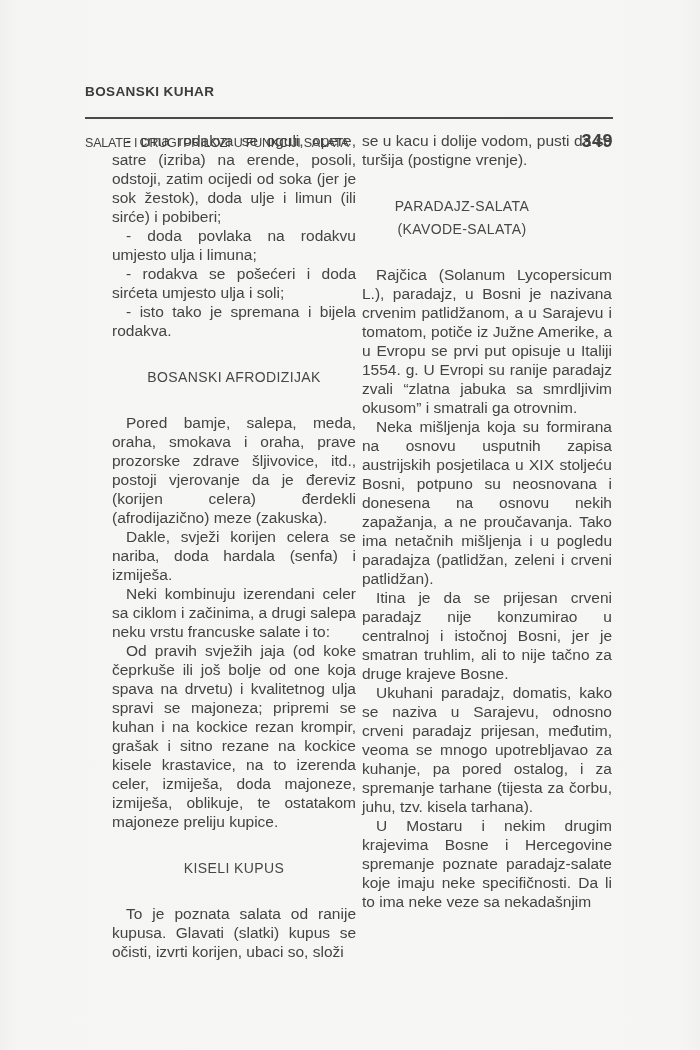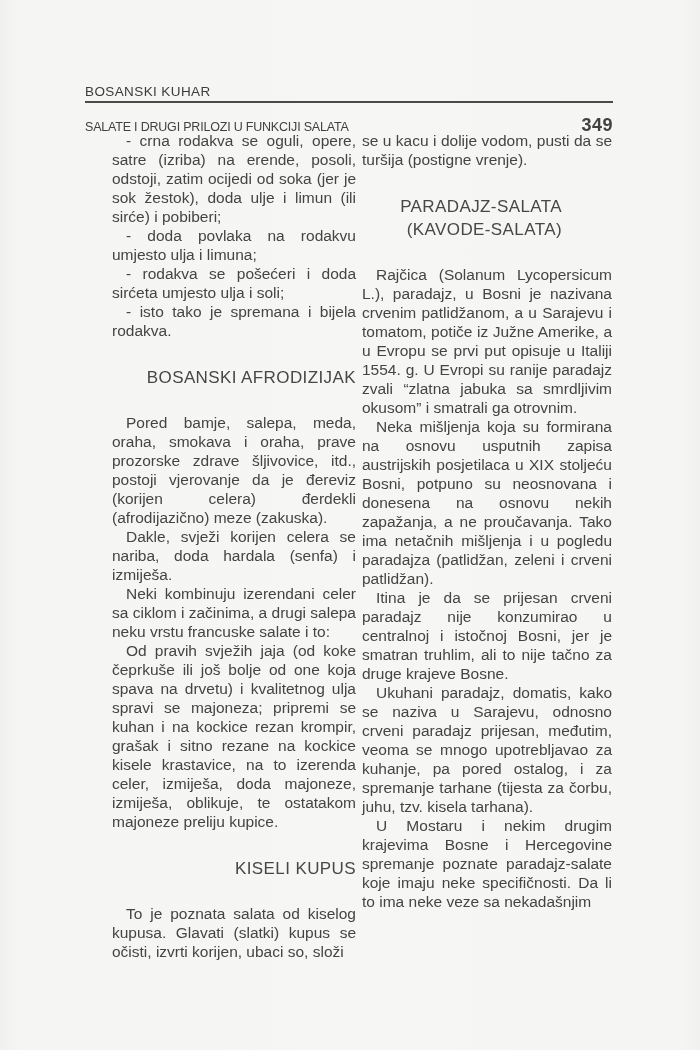--- a/index.html
+++ b/index.html
@@ -22,24 +22,24 @@
   }
   
   .running-head {
     position: absolute;
     left: 85px;
     top: 84px;
     width: 528px;
   }
   .book-title {
     font-size: 13.5px;
-    font-weight: normal;
+    font-weight: bold;
     letter-spacing: 0.4px;
     color: #3c3c3c;
-    padding-bottom: 2px;
+    padding-bottom: 18px;
   }
   .head-rule {
     height: 0;
     border-top: 2px solid #4a4a4a;
   }
   .head-row {
     display: flex;
     justify-content: space-between;
     align-items: baseline;
     margin-top: 12px;
@@ -62,26 +62,26 @@
     color: #444444;
   }
   .col-left  { left: 112px; width: 244px; }
   .col-right { left: 362px; width: 250px; }
   .para {
     margin: 0;
     text-indent: 14px;
   }
   .para.flush { text-indent: 0; }
   .section-heading {
-    font-size: 17px;
+    font-size: 14px;
     font-weight: 400;
     line-height: 23px;
     letter-spacing: 0.4px;
     color: #474747;
-    text-align: right;
+    text-align: center;
     margin: 26px 0 24px 0;
   }
   .section-heading.two-line { max-width: 200px; }
 </style>
 </head>
 <body>
 
 <div class="page">
 
   <header class="running-head">
@@ -101,21 +101,21 @@
 
     <h2 class="section-heading">BOSANSKI AFRODIZIJAK</h2>
 
     <p class="para">Pored bamje, salepa, meda, oraha, smokava i oraha, prave prozorske zdrave šljivovice, itd., postoji vjerovanje da je đereviz (korijen celera) đerdekli (afrodijazično) meze (zakuska).</p>
     <p class="para">Dakle, svježi korijen celera se nariba, doda hardala (senfa) i izmiješa.</p>
     <p class="para">Neki kombinuju izerendani celer sa ciklom i začinima, a drugi salepa neku vrstu francuske salate i to:</p>
     <p class="para">Od pravih svježih jaja (od koke čeprkuše ili još bolje od one koja spava na drvetu) i kvalitetnog ulja spravi se majoneza; pripremi se kuhan i na kockice rezan krompir, grašak i sitno rezane na kockice kisele krastavice, na to izerenda celer, izmiješa, doda majoneze, izmiješa, oblikuje, te ostatakom majoneze preliju kupice.</p>
 
     <h2 class="section-heading">KISELI KUPUS</h2>
 
-    <p class="para">To je poznata salata od kiselog kupusa. Glavati (slatki) kupus se očisti, izvrti korijen, ubaci so, složi</p>
+    <p class="para">To je poznata salata od ranije kupusa. Glavati (slatki) kupus se očisti, izvrti korijen, ubaci so, složi</p>
   </section>
 
   <section class="col col-right">
     <p class="para flush">se u kacu i dolije vodom, pusti da se turšija (postigne vrenje).</p>
 
     <h2 class="section-heading two-line">PARADAJZ-SALATA (KAVODE-SALATA)</h2>
 
     <p class="para">Rajčica (Solanum Lycopersicum L.), paradajz, u Bosni je nazivana crvenim patlidžanom, a u Sarajevu i tomatom, potiče iz Južne Amerike, a u Evropu se prvi put opisuje u Italiji 1554. g. U Evropi su ranije paradajz zvali “zlatna jabuka sa smrdljivim okusom” i smatrali ga otrovnim.</p>
     <p class="para">Neka mišljenja koja su formirana na osnovu usputnih zapisa austrijskih posjetilaca u XIX stoljeću Bosni, potpuno su neosnovana i donesena na osnovu nekih zapažanja, a ne proučavanja. Tako ima netačnih mišljenja i u pogledu paradajza (patlidžan, zeleni i crveni patlidžan).</p>
     <p class="para">Itina je da se prijesan crveni paradajz nije konzumirao u centralnoj i istočnoj Bosni, jer je smatran truhlim, ali to nije tačno za druge krajeve Bosne.</p>

